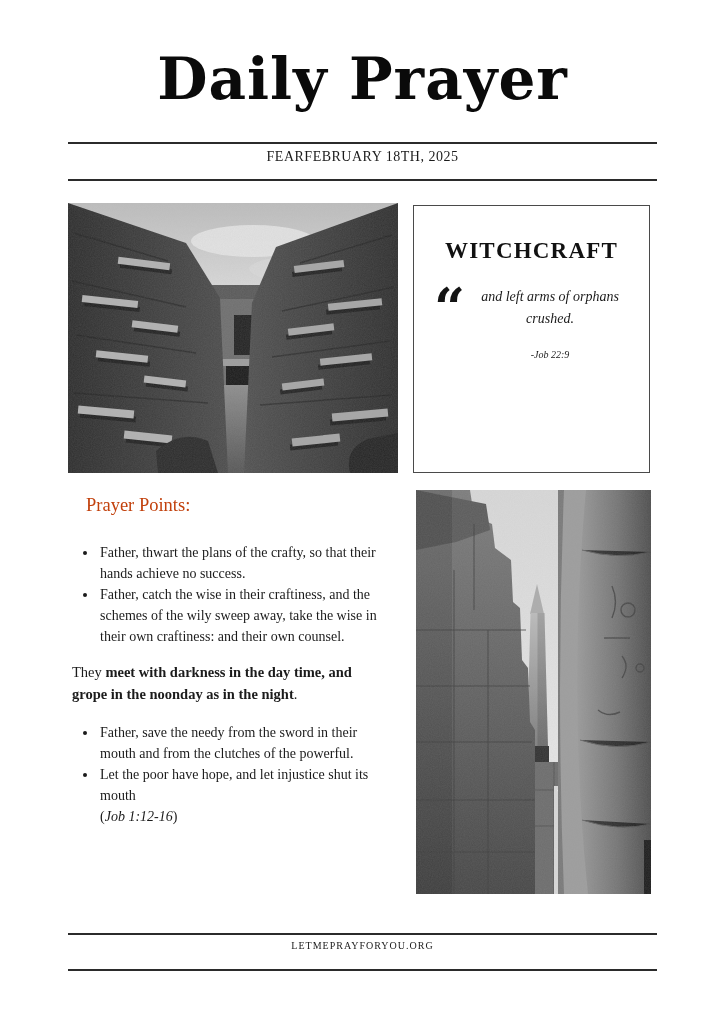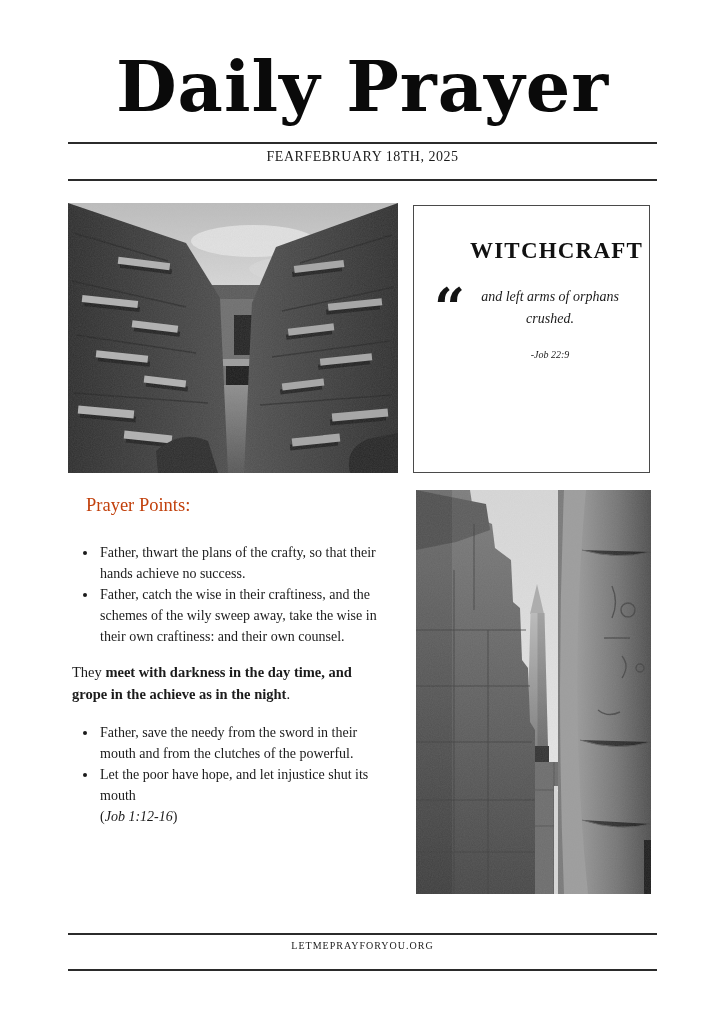--- a/index.html
+++ b/index.html
@@ -1,39 +1,39 @@
 <!DOCTYPE html>
 <html><head>
 <meta charset="utf-8">
 <style>
   html,body{margin:0;padding:0;background:#ffffff;}
   body{width:725px;height:1023px;font-family:"Liberation Serif",serif;color:#1b1b1b;}
   .page{position:relative;width:725px;height:1023px;background:#ffffff;overflow:hidden;}
 
   .masthead{position:absolute;top:48px;left:0;width:100%;margin:0;text-align:center;
-    font-family:"DejaVu Serif",serif;font-weight:bold;font-size:70px;line-height:1.1;
+    font-family:"DejaVu Serif",serif;font-weight:bold;font-size:58px;line-height:1.1;
     letter-spacing:1px;color:#0a0a0a;}
 
   .rule{position:absolute;left:68px;width:589px;background:#2b2b2b;height:1.5px;}
   .rule-1{top:142px;}
   .rule-2{top:179px;}
   .rule-3{top:933px;}
   .rule-4{top:969px;height:2px;}
 
   .dateline{position:absolute;top:149px;left:68px;width:589px;display:flex;
     justify-content:center;align-items:center;font-size:14px;letter-spacing:.5px;}
 
   .photo{position:absolute;overflow:hidden;}
   .photo svg{display:block;width:100%;height:100%;}
   .photo-ruins{left:68px;top:203px;width:330px;height:270px;}
   .photo-karnak{left:416px;top:490px;width:235px;height:404px;}
 
   .feature-box{position:absolute;left:413px;top:205px;width:237px;height:268px;
     border:1.5px solid #4a4a4a;box-sizing:border-box;background:#ffffff;}
-  .feature-title{margin:32px 6px 0;text-align:right;font-size:23px;font-weight:bold;
+  .feature-title{margin:32px 6px 0;text-align:center;font-size:23px;font-weight:bold;
     letter-spacing:1.2px;color:#111;}
   .quote-row{display:flex;margin-top:22px;padding:0 14px 0 20px;}
   .quote-icon{font-family:"DejaVu Serif",serif;font-weight:bold;font-size:54px;
     line-height:.55;color:#141414;flex:0 0 auto;padding-top:8px;}
   .quote-col{flex:1;text-align:center;}
   .quote-text{margin:0;padding:0 4px;font-style:italic;font-size:14px;line-height:1.55;}
   .citation{margin:20px 0 0;font-style:italic;font-size:10px;}
 
   .prayer-col{position:absolute;left:70px;top:495px;width:316px;}
   .prayer-heading{margin:0 0 16px 16px;font-size:18.5px;font-weight:normal;color:#c2410c;}
@@ -157,21 +157,21 @@
       </div>
     </div>
   </aside>
 
   <section class="prayer-col">
     <h3 class="prayer-heading">Prayer Points:</h3>
     <ul class="prayer-list list-one">
       <li>Father, thwart the plans of the crafty, so that their hands achieve no success.</li>
       <li>Father, catch the wise in their craftiness, and the schemes of the wily sweep away, take the wise in their own craftiness: and their own counsel.</li>
     </ul>
-    <p class="emphasis"><span>They </span><strong>meet with darkness in the day time, and grope in the achieve as in the night</strong><span>.</span></p>
+    <p class="emphasis"><span>They </span><strong>meet with darkness in the day time, and grope in the noonday as in the night</strong><span>.</span></p>
     <ul class="prayer-list list-two">
       <li>Father, save the needy from the sword in their mouth and from the clutches of the powerful.</li>
       <li><span>Let the poor have hope, and let injustice shut its mouth</span><br><span>(</span><em>Job 1:12-16</em><span>)</span></li>
     </ul>
   </section>
 
   <div class="photo photo-karnak">
     <svg viewBox="0 0 235 404" preserveAspectRatio="none" aria-hidden="true">
       <defs>
         <linearGradient id="sky2" x1="0" y1="0" x2="0" y2="1">

